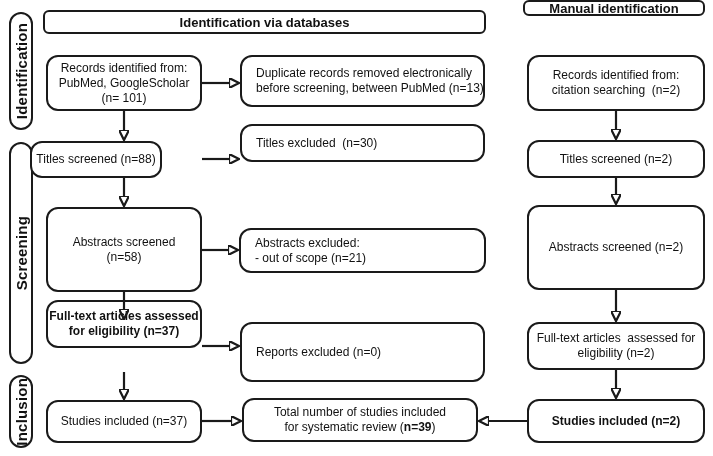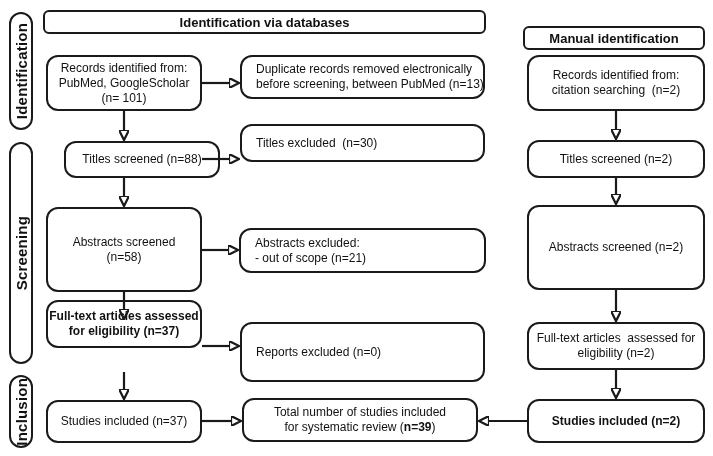--- a/index.html
+++ b/index.html
@@ -62,45 +62,45 @@
   <div class="stage" style="left:9px;top:142px;width:24px;height:222px;">
     <span>Screening</span>
   </div>
   <div class="stage" style="left:9px;top:375px;width:24px;height:73px;">
     <span>Inclusion</span>
   </div>
 
   <div class="header-box" style="left:43px;top:10px;width:443px;height:24px;">
     <span>Identification via databases</span>
   </div>
-  <div class="header-box" style="left:523px;top:26px;width:182px;height:24px;">
+  <div class="header-box" style="left:523px;top:0;width:182px;height:16px;">
     <span>Manual identification</span>
   </div>
 
   <div class="flow-box" style="left:46px;top:55px;width:156px;height:56px;">
     <span>Records identified from:
 PubMed, GoogleScholar
 (n= 101)</span>
   </div>
-  <div class="flow-box" style="left:64px;top:141px;width:156px;height:37px;text-align:center;">
+  <div class="flow-box" style="left:30px;top:141px;width:132px;height:37px;text-align:center;">
     <span>Titles screened (n=88)</span>
   </div>
   <div class="flow-box" style="left:46px;top:207px;width:156px;height:85px;">
     <span>Abstracts screened
 (n=58)</span>
   </div>
   <div class="flow-box" style="left:46px;top:300px;width:156px;height:48px;font-weight:bold;">
     <span>Full-text articles assessed
 for eligibility (n=37)</span>
   </div>
   <div class="flow-box" style="left:46px;top:400px;width:156px;height:43px;">
     <span>Studies included (n=37)</span>
   </div>
 
-  <div class="flow-box align-left" style="left:240px;top:55px;width:245px;height:44px;">
+  <div class="flow-box align-left" style="left:240px;top:55px;width:245px;height:52px;">
     <span>Duplicate records removed electronically
 before screening, between PubMed (n=13)</span>
   </div>
   <div class="flow-box align-left" style="left:240px;top:124px;width:245px;height:38px;">
     <span>Titles excluded  (n=30)</span>
   </div>
   <div class="flow-box align-left" style="left:239px;top:228px;width:247px;height:45px;">
     <span>Abstracts excluded:
 - out of scope (n=21)</span>
   </div>

